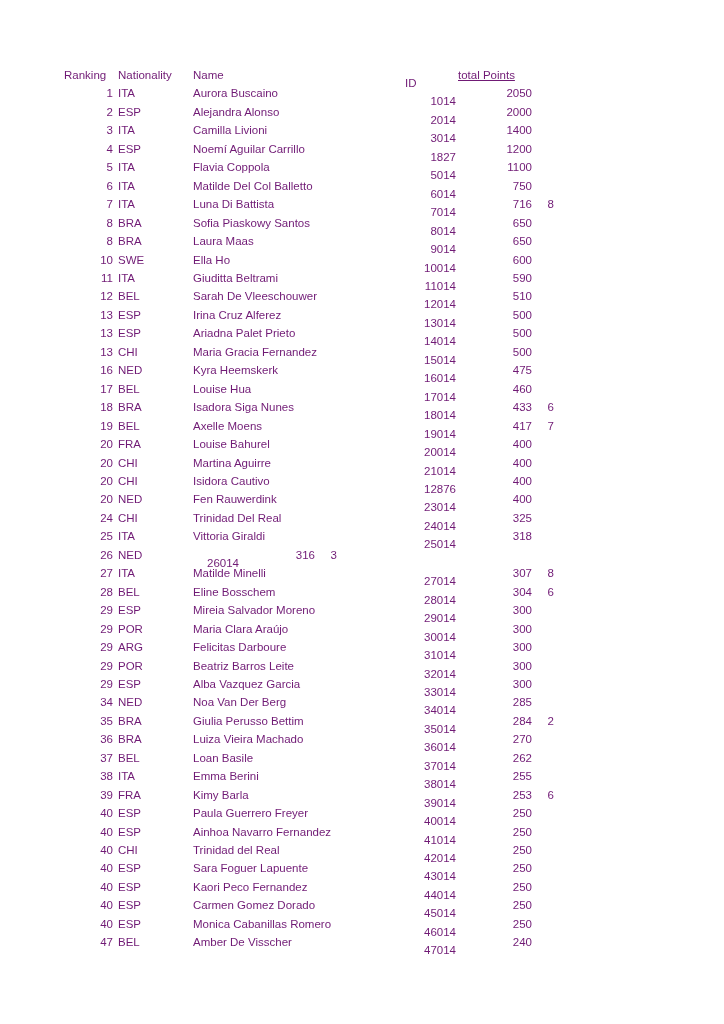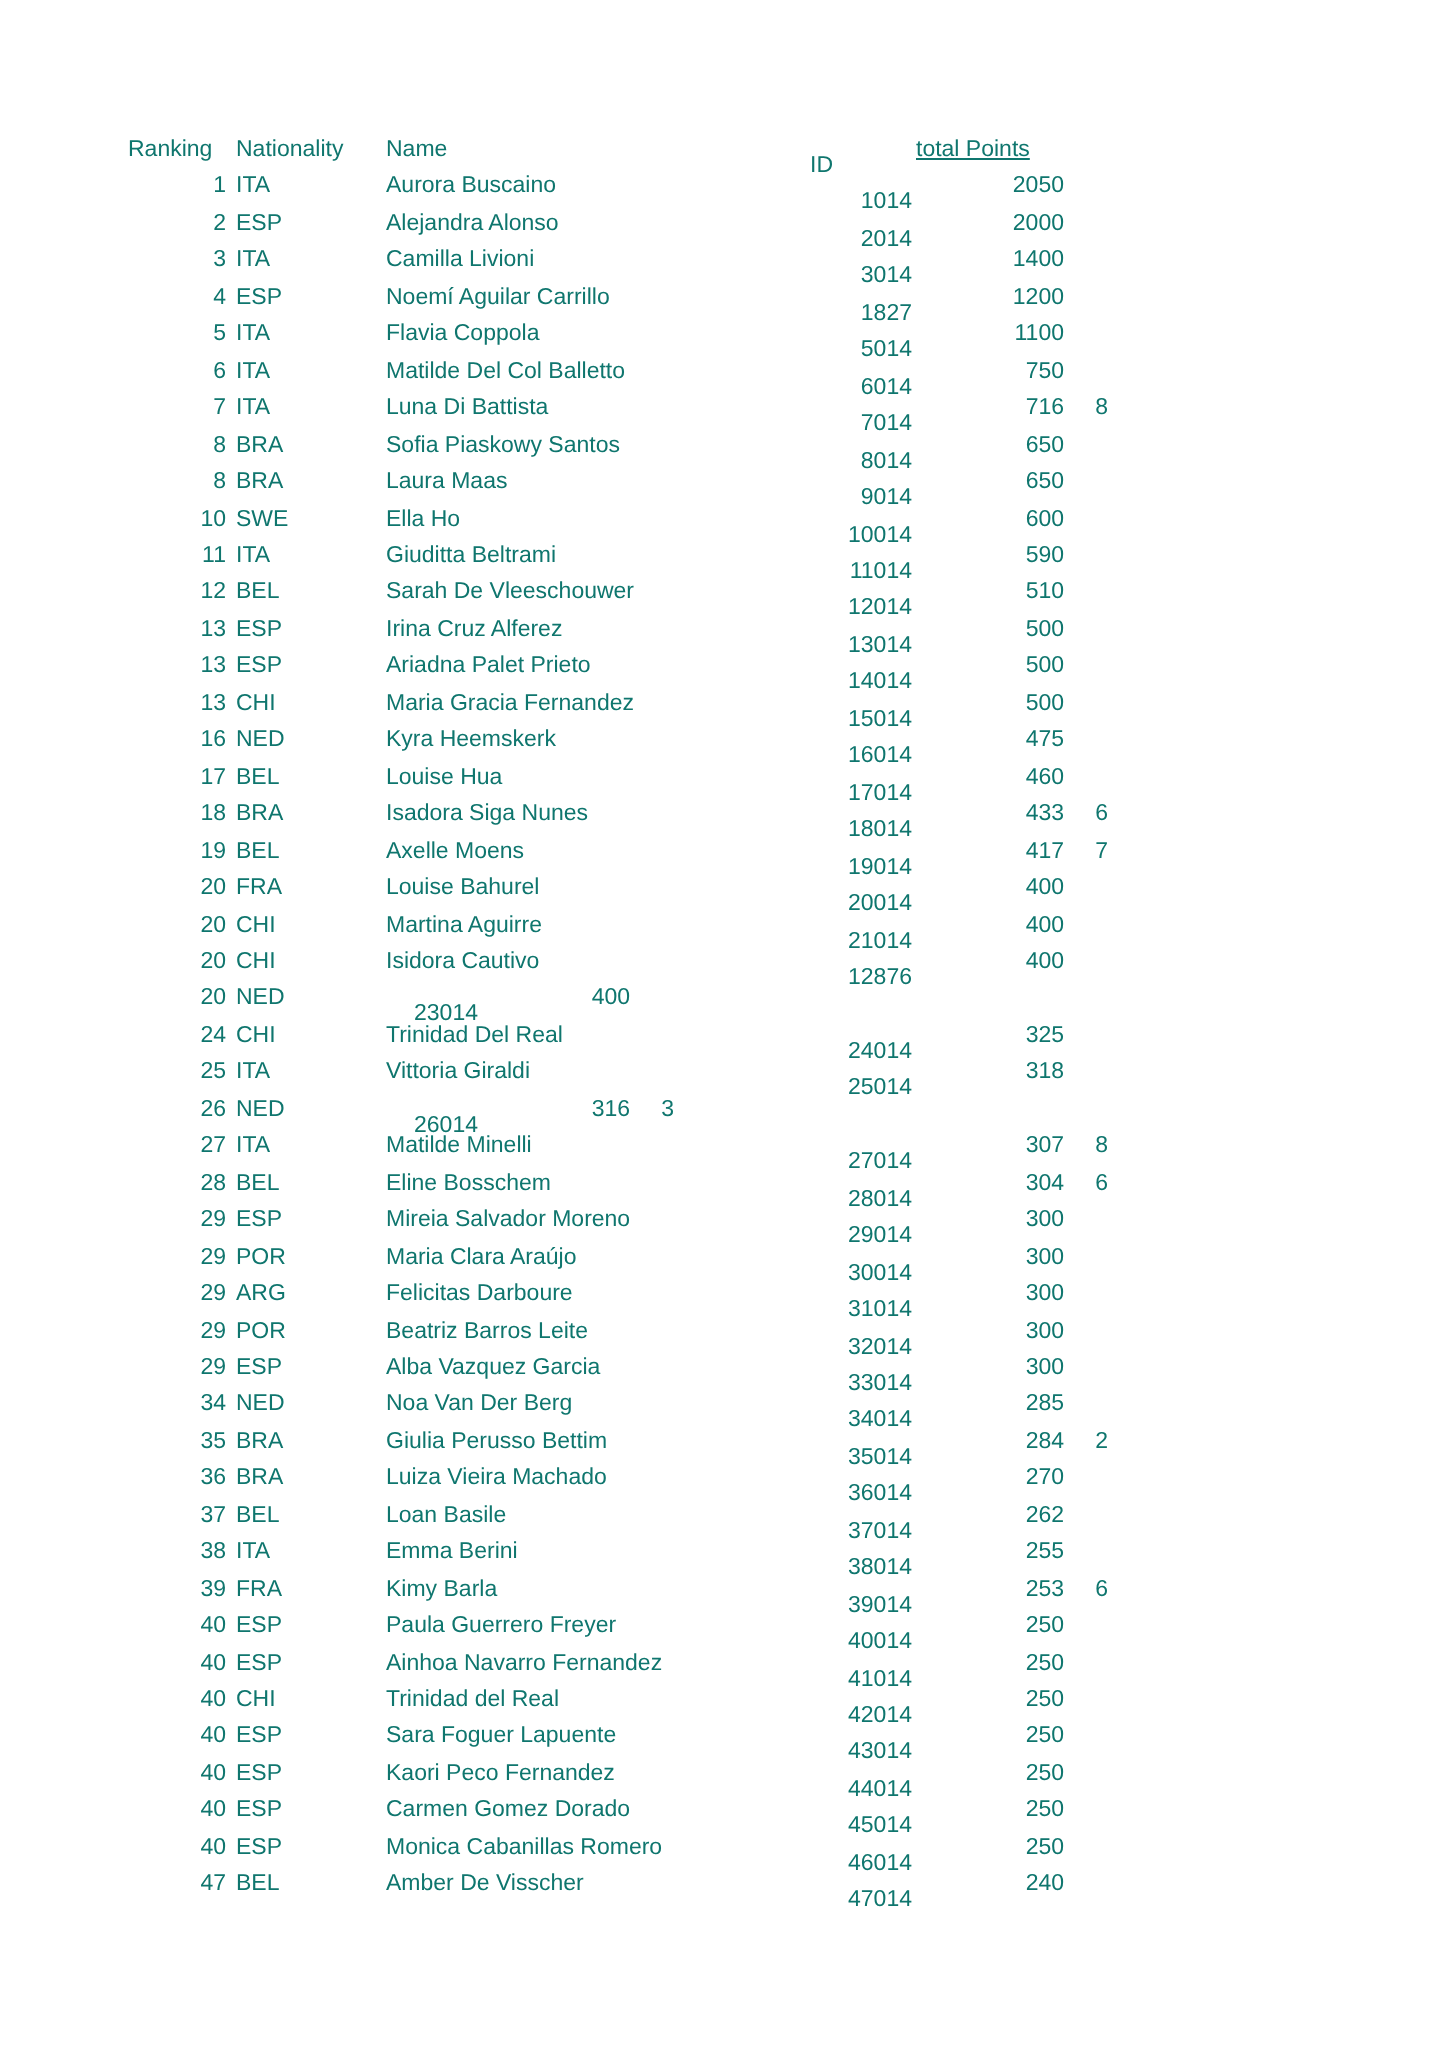--- a/index.html
+++ b/index.html
@@ -7,21 +7,21 @@
     padding: 0;
     background: #ffffff;
   }
   .sheet {
     position: relative;
     width: 724px;
     height: 1024px;
     background: #ffffff;
     overflow: hidden;
     font-family: "Liberation Sans", "DejaVu Sans", sans-serif;
-    color: #0f766e;
+    color: #701a75;
   }
   .tbl {
     position: absolute;
     left: 64px;
     top: 66px;
   }
   .row {
     display: flex;
     height: 18.46px;
     align-items: center;
@@ -248,20 +248,21 @@
     <div class="cell c-nat">CHI</div>
     <div class="cell c-name">Isidora Cautivo</div>
     <div class="cell c-id">12876</div>
     <div class="cell c-pts">400</div>
     <div class="cell c-x"></div>
   </div>
 
   <div class="row">
     <div class="cell c-rank">20</div>
     <div class="cell c-nat">NED</div>
+    <div class="cell c-name">Fen Rauwerdink</div>
     <div class="cell c-id">23014</div>
     <div class="cell c-pts">400</div>
     <div class="cell c-x"></div>
   </div>
 
   <div class="row">
     <div class="cell c-rank">24</div>
     <div class="cell c-nat">CHI</div>
     <div class="cell c-name">Trinidad Del Real</div>
     <div class="cell c-id">24014</div>

